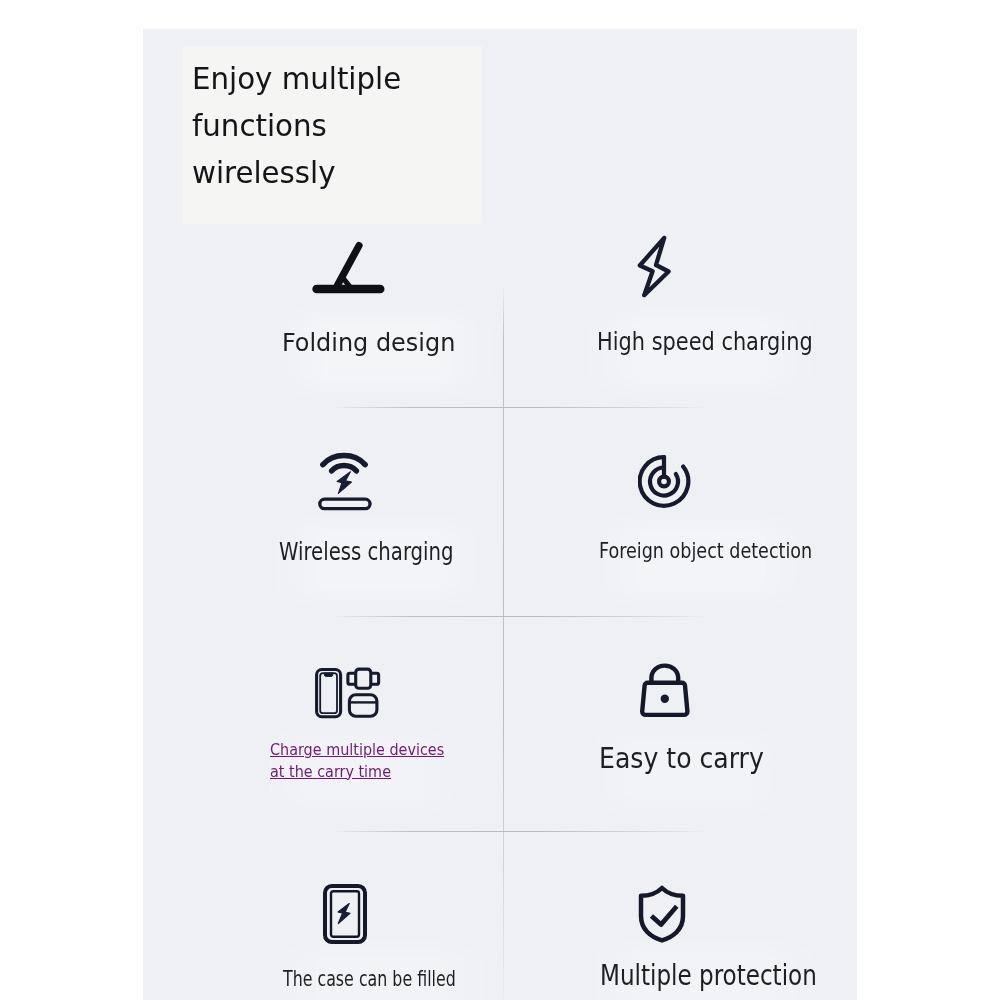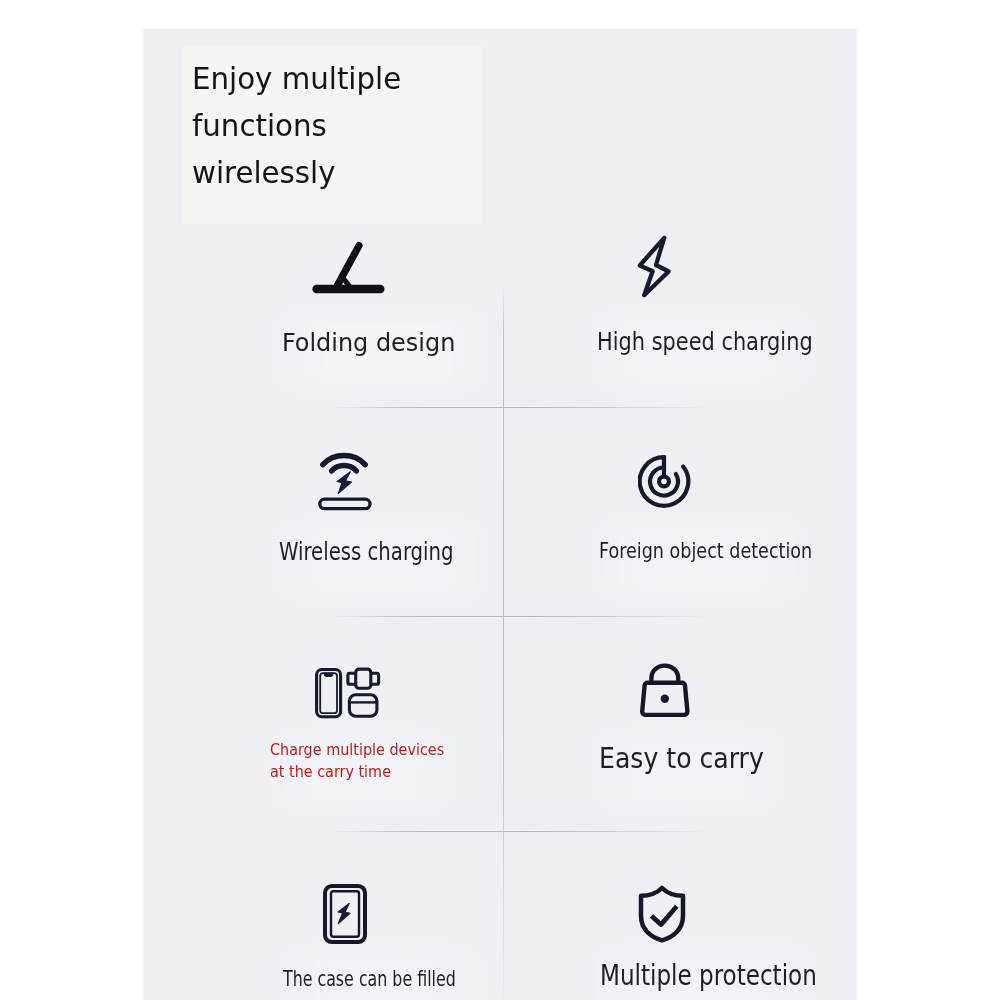--- a/index.html
+++ b/index.html
@@ -10,22 +10,22 @@
   .page{position:relative;width:1000px;height:1000px;background:#ffffff;margin-top:29px;}
   .panel{position:absolute;left:143px;top:0;width:714px;height:1000px;
          background:#eff0f4;overflow:hidden;}
   .wash{position:absolute;pointer-events:none;}
   .heading{position:absolute;left:49px;top:25.5px;width:340px;
            font-size:30.55px;line-height:47px;color:#141518;font-weight:400;
            transform:scaleX(1.065);transform-origin:left top;}
   .heading div{white-space:nowrap;}
   .lbl{position:absolute;white-space:nowrap;color:#1c1f25;
        line-height:40px;transform-origin:left center;}
-  .lbl2{position:absolute;white-space:nowrap;color:#b91c1c;
-        line-height:21.3px;transform-origin:left top;}
+  .lbl2{position:absolute;white-space:nowrap;color:#701a75;
+        line-height:21.3px;transform-origin:left top;text-decoration:underline;}
   .divh{position:absolute;height:1px;
         background:linear-gradient(90deg,
            rgba(182,186,194,0) 0%, rgba(182,186,194,.95) 22%,
            rgba(182,186,194,1) 55%, rgba(182,186,194,.2) 96%, rgba(182,186,194,0) 100%);}
   .divv{position:absolute;width:1px;
         background:linear-gradient(180deg,
            rgba(182,186,194,0) 0%, rgba(182,186,194,.85) 7%,
            rgba(182,186,194,.95) 60%, rgba(182,186,194,.15) 97%, rgba(182,186,194,0) 100%);}
   .ic{position:absolute;}
   svg{display:block;}

